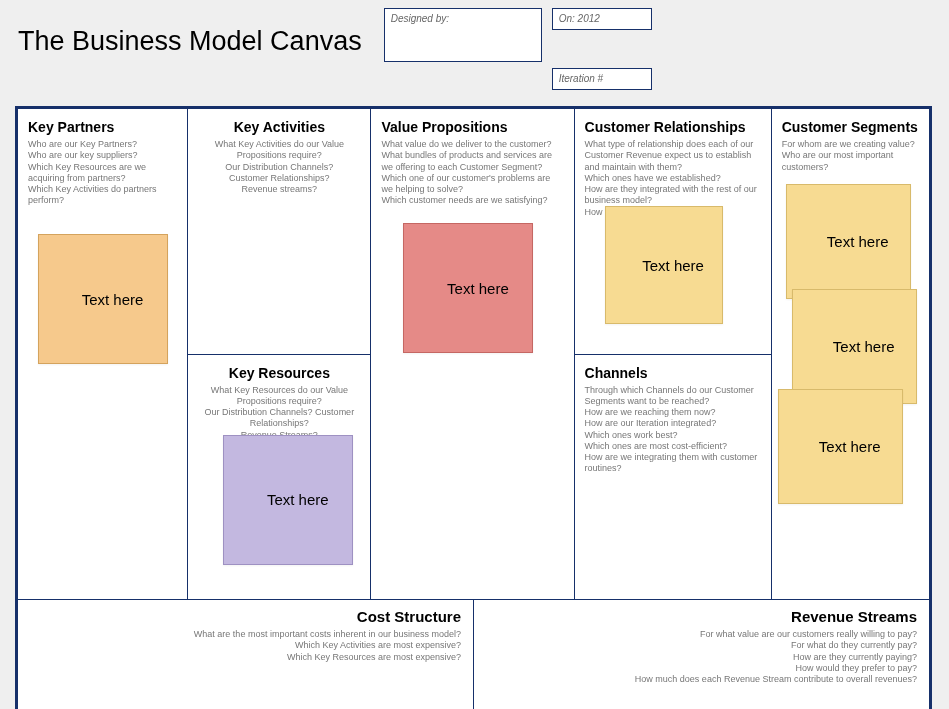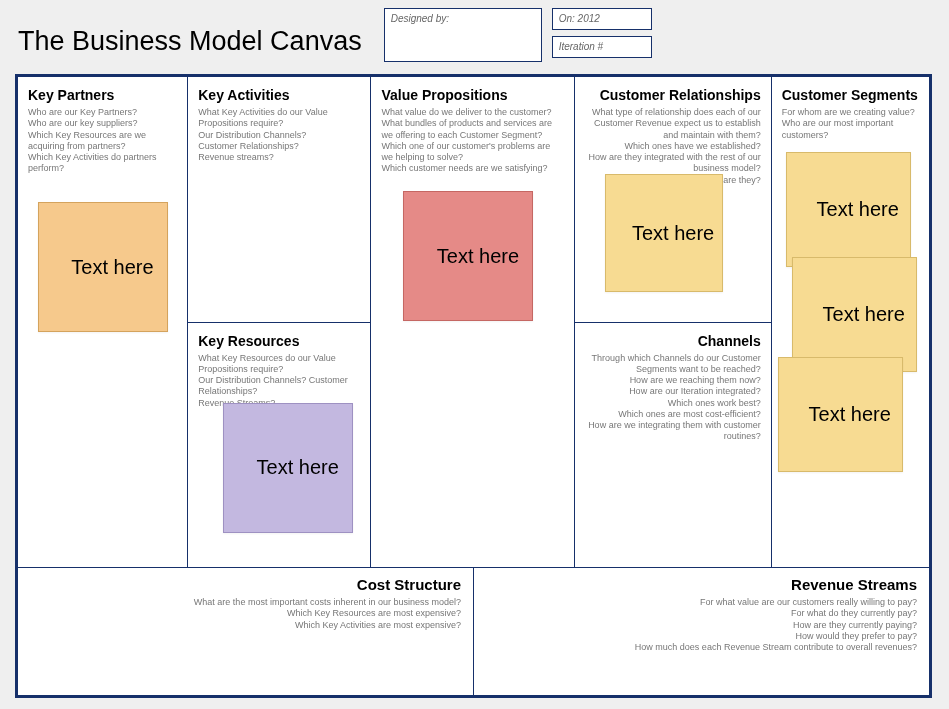--- a/index.html
+++ b/index.html
@@ -31,21 +31,21 @@
     background: #fff;
     padding: 4px 6px;
     font-size: 10px;
     font-style: italic;
     color: #666;
     display: inline-block;
   }
   .meta-tall { height: 54px; width: 270px; }
   .meta-tall2 { height: 54px; width: 158px; }
   .meta-small { height: 22px; width: 100px; display: block; margin-bottom: 6px;}
-  .meta-stack { display: flex; flex-direction: column; }
+  .meta-stack { display: flex; flex-direction: column; gap: 32px; }
   
   .canvas {
     margin: 4px 15px 4px 15px;
     border: 3px solid #16306a;
     background: #fff;
     height: 624px;
     width: 917px;
     display: flex;
     flex-direction: column;
   }
@@ -61,23 +61,23 @@
     text-align: right;
   }
   .col {
     border-right: 1px solid #16306a;
     display: flex;
     flex-direction: column;
     position: relative;
   }
   .col:last-child { border-right: none; }
   .col-1 { width: 171px; }
-  .col-2 { width: 184px; }
+  .col-2 { width: 184px; text-align: center; }
   .col-3 { width: 204px; }
-  .col-4 { width: 198px; text-align: right; }
+  .col-4 { width: 198px; }
   .col-5 { width: 158px; }
   .split-top { flex: 0 0 50%; border-bottom: 1px solid #16306a; position: relative;}
   .split-bot { flex: 1; position: relative;}
   .cell { padding: 10px 10px 4px 10px; position: relative; flex:1; }
   .cell h3 {
     font-size: 14px;
     font-weight: bold;
     color: #000;
     margin-bottom: 4px;
   }
@@ -97,21 +97,21 @@
   .half .q { font-size: 9px; color:#777; line-height:1.25; display:block;}
   
   .note {
     position: absolute;
     width: 130px;
     height: 130px;
     border: 1px solid #aaa;
     display: flex;
     align-items: center;
     justify-content: center;
-    font-size: 20px;
+    font-size: 15px;
     color: #000;
     box-shadow: 0 1px 2px rgba(0,0,0,0.05);
     padding-left: 19px;
   }
   .note-orange { background: #f6c98c; border-color:#d4a35d;}
   .note-purple { background: #c3b8e0; border-color:#9e91c2;}
   .note-red    { background: #e58a87; border-color:#c56763;}
   .note-yellow { background: #f7db92; border-color:#d8ba6b;}
 </style>
 </head>
@@ -198,22 +198,22 @@
         <div class="note note-yellow" style="left:6px; top:280px; width:125px; height:115px;">Text here</div>
       </div>
     </div>
 
   </div>
 
   <div class="row-bottom">
     <div class="half">
       <h3>Cost Structure</h3>
       <span class="q">What are the most important costs inherent in our business model?</span>
+      <span class="q">Which Key Activities are most expensive?</span>
       <span class="q">Which Key Resources are most expensive?</span>
-      <span class="q">Which Key Activities are most expensive?</span>
     </div>
     <div class="half">
       <h3>Revenue Streams</h3>
       <span class="q">For what value are our customers really willing to pay?</span>
       <span class="q">For what do they currently pay?</span>
       <span class="q">How are they currently paying?</span>
       <span class="q">How would they prefer to pay?</span>
       <span class="q">How much does each Revenue Stream contribute to overall revenues?</span>
     </div>
   </div>

